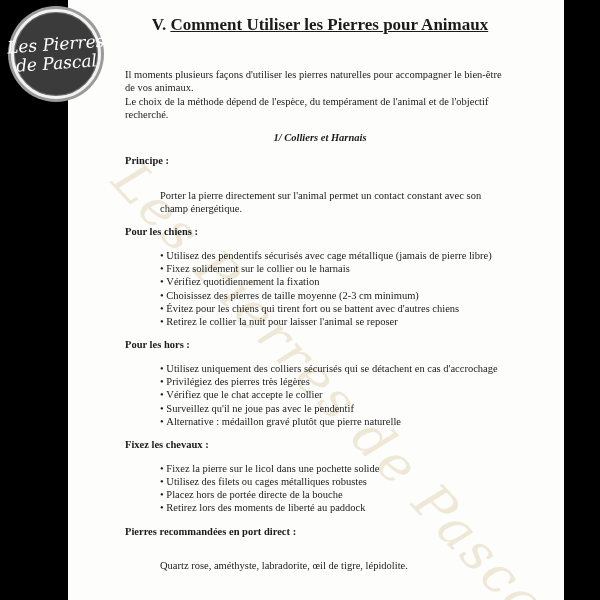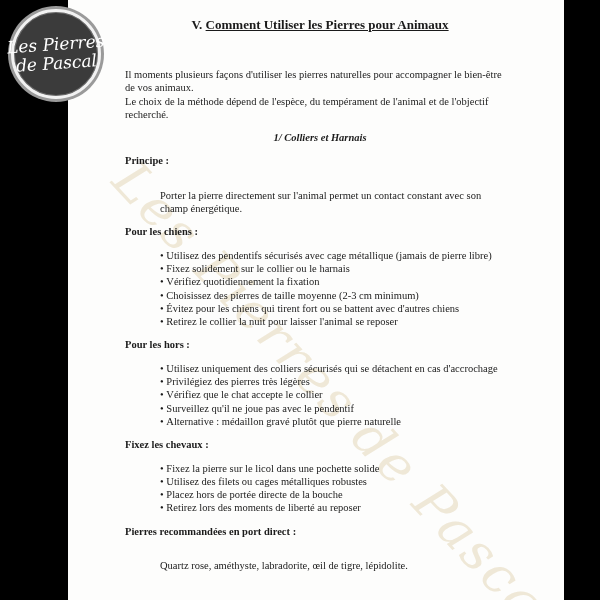--- a/index.html
+++ b/index.html
@@ -22,21 +22,21 @@
     font-size:52px; letter-spacing:3px; white-space:nowrap;
     color:#efe8d7; user-select:none;
   }
   .content {
     position:relative; z-index:1;
     padding:17px 49px 0 57px;
     color:#1b1b1b; font-size:10.5px; line-height:13.3px;
   }
   .doc-title {
     text-align:center; font-weight:bold;
-    font-size:13px; line-height:15px;
+    font-size:17px; line-height:15px;
   }
   .doc-title .title-main { text-decoration:underline; }
   .intro { margin-top:36px; width:382px; }
   .intro p { margin:0; }
   .section-heading {
     margin-top:10px; text-align:center; font-weight:bold;font-style:italic;
   }
   .block-label { margin-top:10px; font-weight:bold; }
   .indent-para { margin:21px 0 0 35px; width:347px; }
   ul.bullets { margin:10px 0 0 35px; padding:0; list-style:none; width:352px; }
@@ -101,21 +101,21 @@
         <li>Vérifiez que le chat accepte le collier</li>
         <li>Surveillez qu'il ne joue pas avec le pendentif</li>
         <li>Alternative : médaillon gravé plutôt que pierre naturelle</li>
       </ul>
 
       <div class="block-label">Fixez les chevaux :</div>
       <ul class="bullets">
         <li>Fixez la pierre sur le licol dans une pochette solide</li>
         <li>Utilisez des filets ou cages métalliques robustes</li>
         <li>Placez hors de portée directe de la bouche</li>
-        <li>Retirez lors des moments de liberté au reposer</li>
+        <li>Retirez lors des moments de liberté au paddock</li>
       </ul>
 
       <div class="block-label">Pierres recommandées en port direct :</div>
       <div class="indent-para">Quartz rose, améthyste, labradorite, œil de tigre, lépidolite.</div>
 
     </div>
   </div>
 
   <div class="logo-circle">
     <div class="logo-text">Les Pierres</div>

